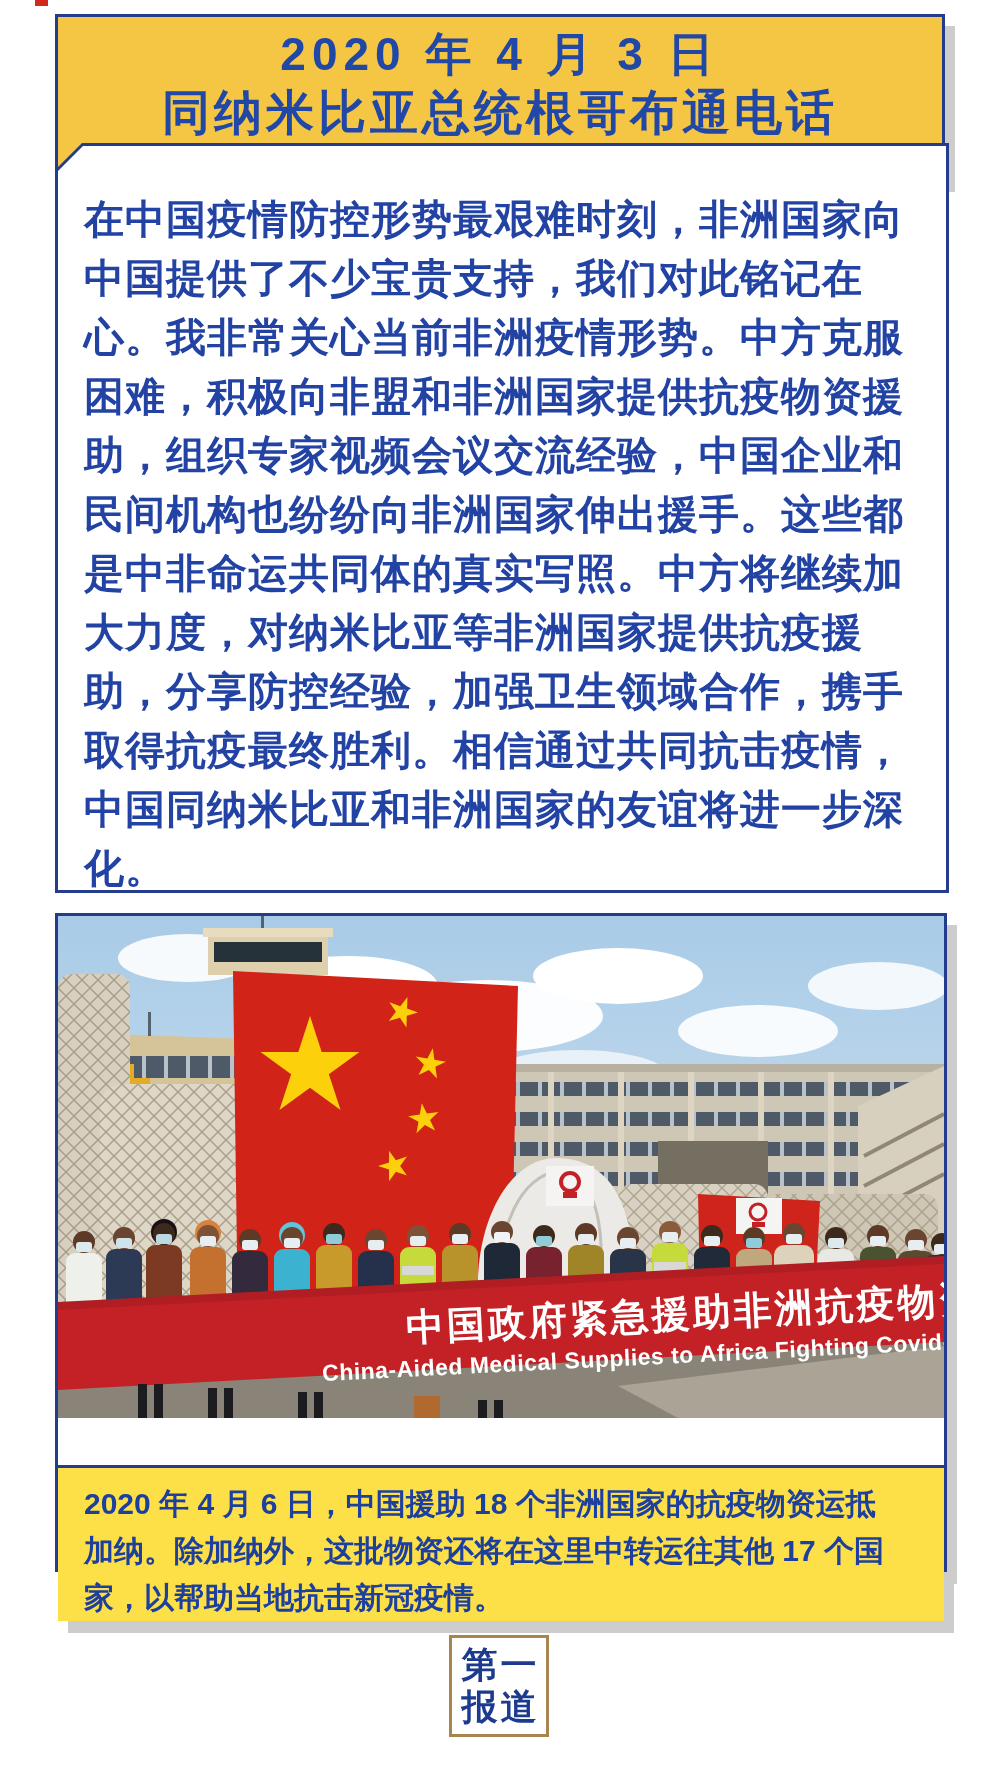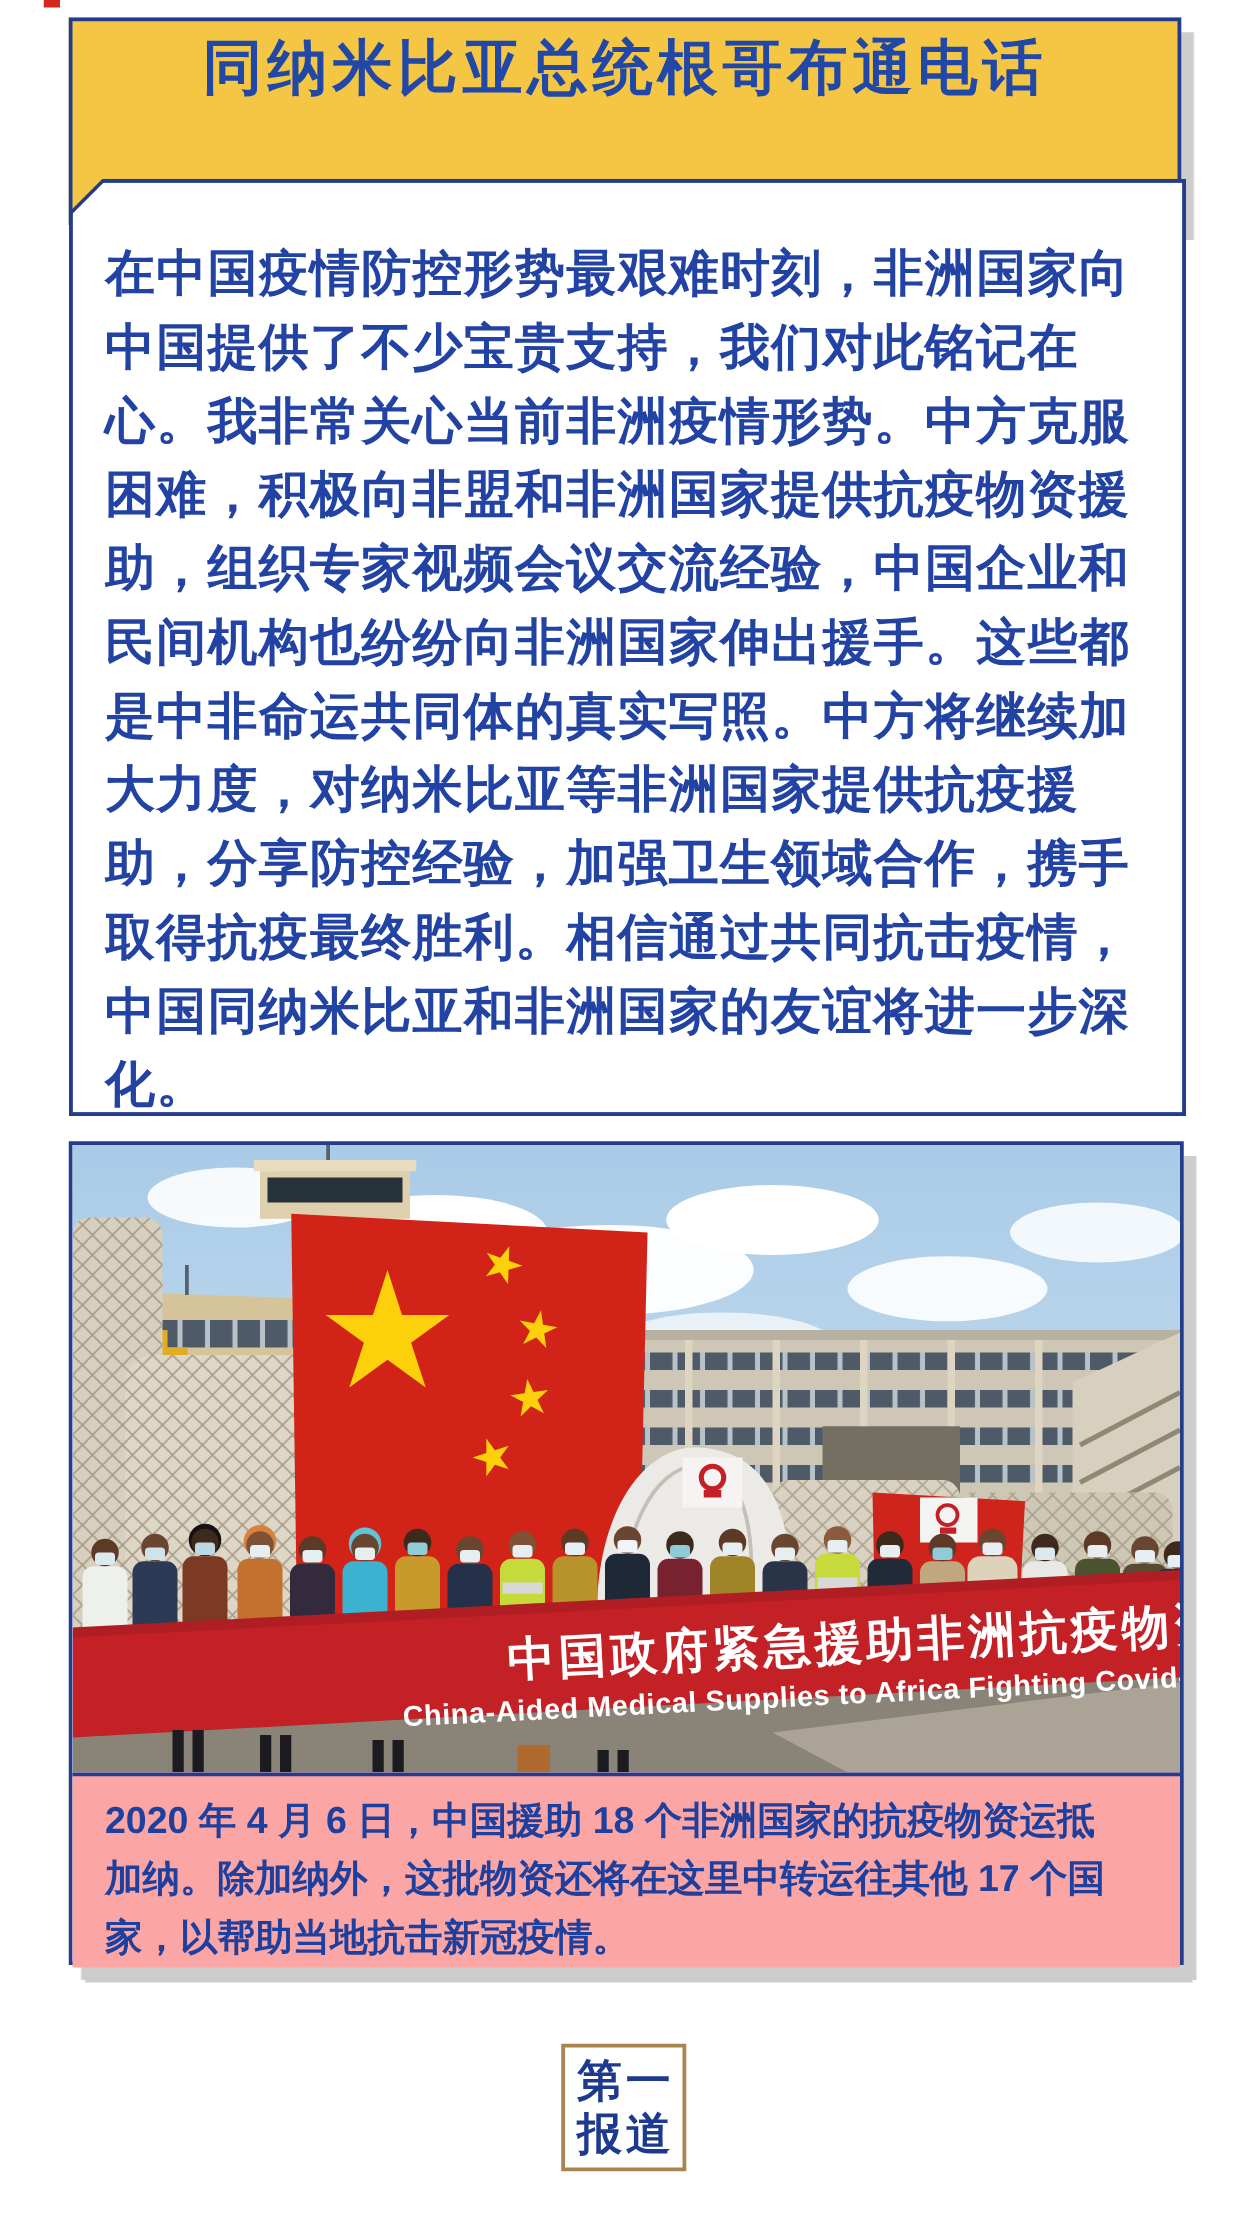--- a/index.html
+++ b/index.html
@@ -40,24 +40,25 @@
   
   .photo-card{
     position:absolute;left:55px;top:913px;width:892px;height:659px;
     background:#ffffff;border:3px solid #233c8c;box-sizing:border-box;
     filter:drop-shadow(10px 12px 0 #cdcdcd);z-index:2;
     display:flex;flex-direction:column;
   }
   .photo-frame{height:502px;overflow:hidden;flex:none;}
   .photo-frame svg{display:block;}
   .photo-caption{
-    flex:1;border-top:3px solid #233c8c;background:#fca5a5;
+    flex:1;border-top:3px solid #233c8c;background:#fde047;
     padding:12px 40px 0 26px;box-sizing:border-box;
     font-size:30px;line-height:47px;font-weight:700;color:#1d3f9e;
     word-break:break-all;
+    margin-top:47px;
   }
 
   
   .seal{
     position:absolute;left:449px;top:1635px;width:100px;height:102px;
     border:3px solid #a8854f;box-sizing:border-box;background:#fff;
     display:grid;grid-template-columns:1fr 1fr;grid-template-rows:1fr 1fr;
     place-items:center;padding:6px 8px;
   }
   .seal span{
@@ -68,20 +69,21 @@
   text{font-family:"Liberation Sans","DejaVu Sans",sans-serif;}
   .banner-cn{font-family:"Liberation Serif","DejaVu Serif",serif;font-weight:700;}
   .banner-en{font-weight:700;}
 </style>
 </head>
 <body>
 
 <div class="red-mark"></div>
 
 <div class="header-plate">
+  <div class="header-date">2020 年 4 月 3 日</div>
   <div class="header-title">同纳米比亚总统根哥布通电话</div>
 </div>
 
 <div class="quote-outer">
   <div class="quote-inner">
     <p class="quote-text">在中国疫情防控形势最艰难时刻，非洲国家向中国提供了不少宝贵支持，我们对此铭记在心。我非常关心当前非洲疫情形势。中方克服困难，积极向非盟和非洲国家提供抗疫物资援助，组织专家视频会议交流经验，中国企业和民间机构也纷纷向非洲国家伸出援手。这些都是中非命运共同体的真实写照。中方将继续加大力度，对纳米比亚等非洲国家提供抗疫援助，分享防控经验，加强卫生领域合作，携手取得抗疫最终胜利。相信通过共同抗击疫情，中国同纳米比亚和非洲国家的友谊将进一步深化。</p>
   </div>
 </div>
 
 <div class="photo-card">

